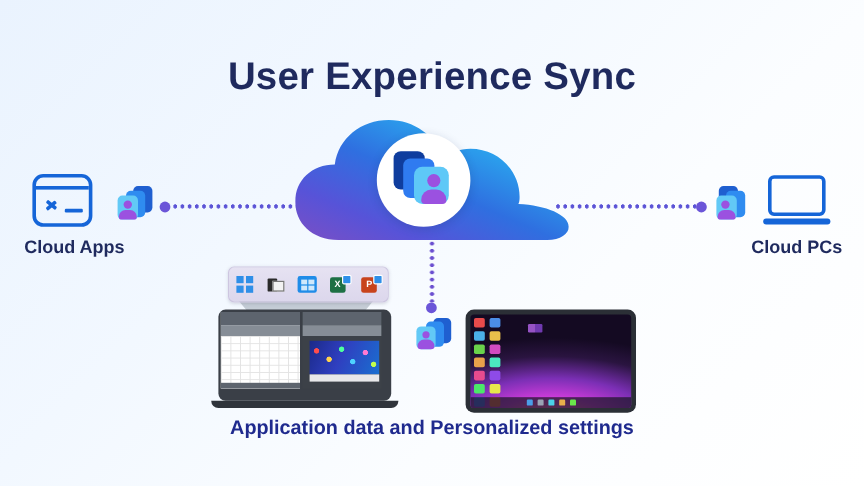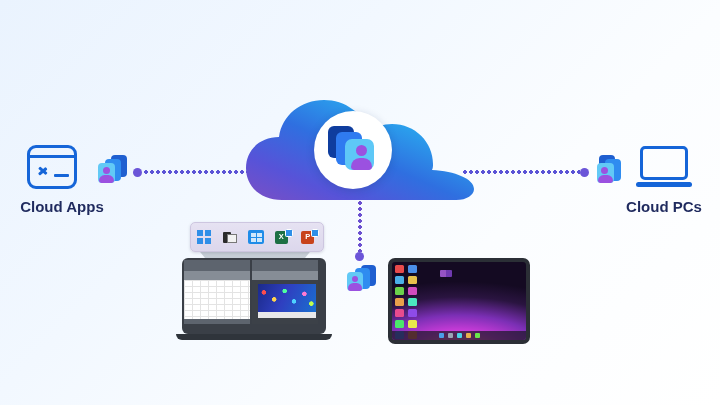--- a/index.html
+++ b/index.html
@@ -140,20 +140,21 @@
     background:rgba(25,22,38,.72);
     display:flex;align-items:center;justify-content:center;gap:4px;
   }
   .tbdot{width:5px;height:5px;border-radius:1px;}
 </style>
 </head>
 <body>
 
 <div id="stage">
 
+  <div id="title">User Experience Sync</div>
 
   <div style="position:absolute;left:22px;top:145px;width:60px;height:50px;">
     <div class="term" style="left:5px;top:0;">
       <div class="bar"></div>
       <div class="chev"></div>
       <div class="uline"></div>
     </div>
   </div>
 
   <div class="cards" style="left:95px;top:152px;width:36px;height:36px;">
@@ -331,14 +332,15 @@
       <div class="tb">
         <div class="tbdot" style="background:#4b9ee8;"></div>
         <div class="tbdot" style="background:#9aa4b5;"></div>
         <div class="tbdot" style="background:#4bd2e8;"></div>
         <div class="tbdot" style="background:#e8b04b;"></div>
         <div class="tbdot" style="background:#6ae84b;"></div>
       </div>
     </div>
   </div>
 
+  <div id="caption">Application data and Personalized settings</div>
 
 </div>
 
 </body></html>

